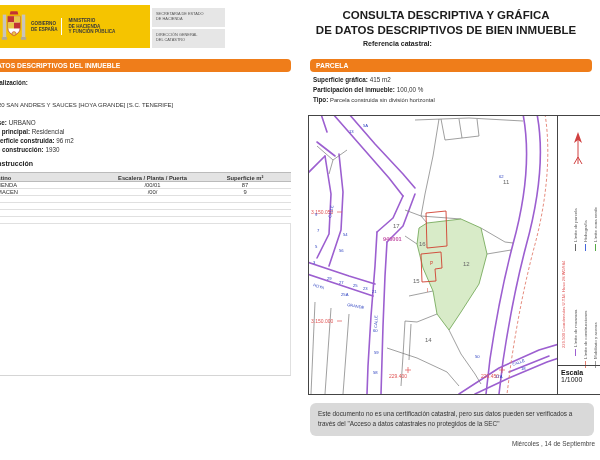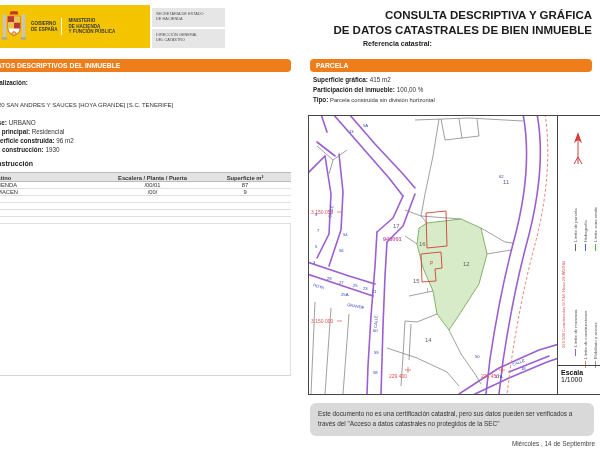--- a/index.html
+++ b/index.html
@@ -9,21 +9,21 @@
   .abs { position:absolute; }
   .b { font-weight:bold; }
   .pre { white-space:pre-line; }
 
   
   .yellow { background:#F5C400; display:flex; align-items:center; }
   .gov-txt { font-size:4.6px; font-weight:bold; color:#3a3a3a; line-height:1.25; padding:0 4px; }
   .min-txt { font-size:4.6px; font-weight:bold; color:#3a3a3a; line-height:1.25; padding:0 6px;
              border-left:1px solid #fff; }
   .graybox { background:#E6E6E6; font-size:3.9px; color:#555; line-height:1.3; padding:3px 4px; }
-  .doc-title { text-align:right; font-weight:bold; font-size:11.5px; color:#1c1c1c; line-height:1.28; }
+  .doc-title { text-align:center; font-weight:bold; font-size:11.5px; color:#1c1c1c; line-height:1.28; }
   .ref { font-weight:bold; font-size:7px; color:#222; }
 
   
   .obar { background:#EF7D1A; border-radius:4px; color:#fff; font-weight:bold;
           font-size:6.8px; line-height:13px; padding-left:6px; height:13px; }
 
   .fl { font-size:6.3px; white-space:nowrap; }
   .fl .lab { font-weight:bold; color:#222; }
 
   
@@ -83,21 +83,21 @@
 DE HACIENDA
 Y FUNCIÓN PÚBLICA</div>
   </div>
   <div class="abs graybox pre" style="left:152px;top:8px;width:73px;height:19px;">SECRETARÍA DE ESTADO
 DE HACIENDA</div>
   <div class="abs graybox pre" style="left:152px;top:29px;width:73px;height:19px;">DIRECCIÓN GENERAL
 DEL CATASTRO</div>
 
   <div class="abs doc-title" style="left:300px;top:8px;width:292px;">
     <div>CONSULTA DESCRIPTIVA Y GRÁFICA</div>
-    <div>DE DATOS CATASTRALES DE BIEN INMUEBLE</div>
+    <div>DE DATOS DESCRIPTIVOS DE BIEN INMUEBLE</div>
   </div>
   <div class="abs ref" style="left:363px;top:40px;">Referencia catastral:</div>
 
   <div class="abs" style="left:-14px;top:0;width:305px;height:460px;">
     <div class="abs obar" style="left:0;top:59px;width:305px;">DATOS DESCRIPTIVOS DEL INMUEBLE</div>
 
     <div class="abs fl" style="left:2px;top:79px;"><span class="lab">Localización:</span></div>
     <div class="abs fl" style="left:2px;top:102px;font-size:6px;">38720 SAN ANDRES Y SAUCES [HOYA GRANDE] [S.C. TENERIFE]</div>
 
     <div class="abs fl" style="left:2px;top:119px;">

